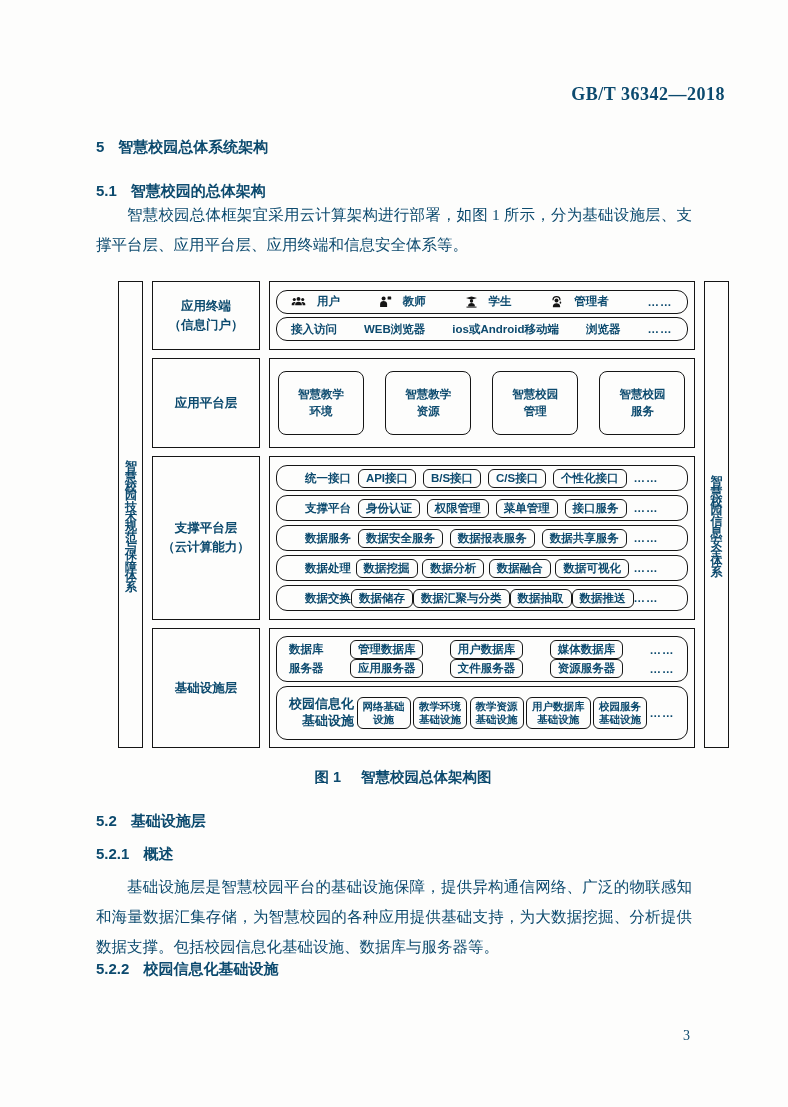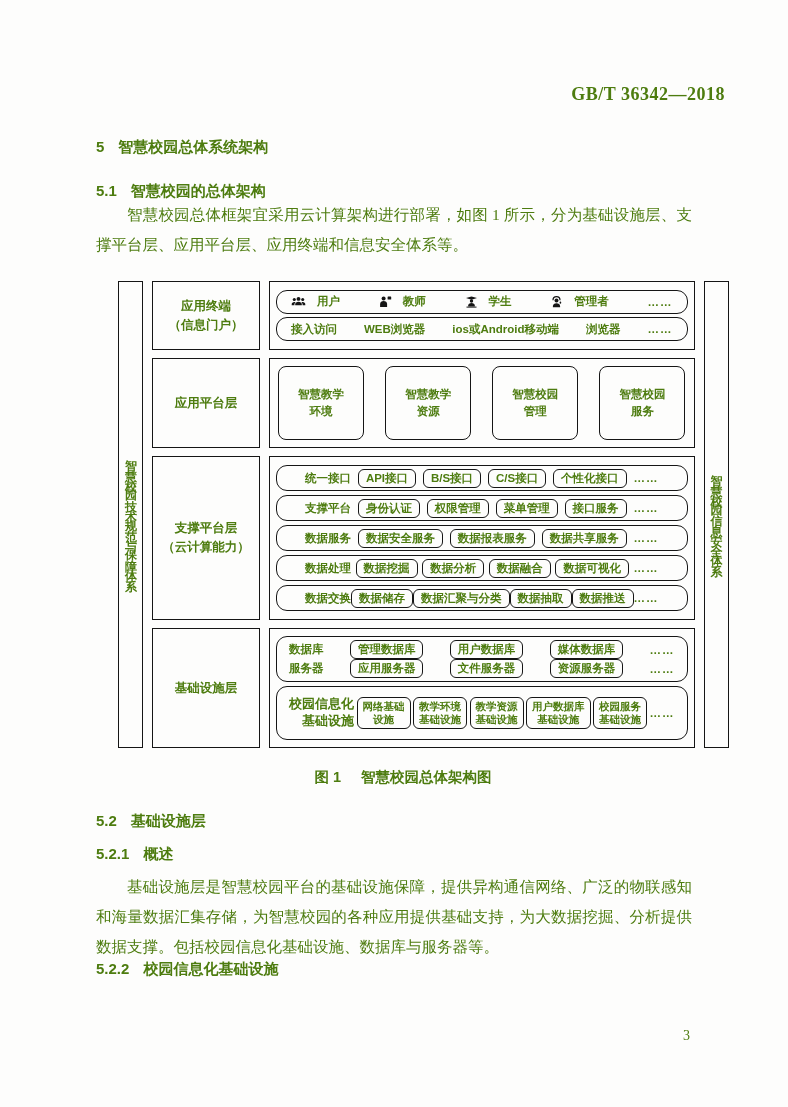--- a/index.html
+++ b/index.html
@@ -1,21 +1,21 @@
 <!DOCTYPE html>
 <html lang="zh"><head>
 <meta charset="utf-8">
 <style>
   html,body{margin:0;padding:0;background:#e8e8e8;}
   .page{
     position:relative;
     width:788px;height:1107px;
     background:#fdfdfc;
     font-family:"Liberation Sans",sans-serif;
-    color:#4d7c0f;
+    color:#0c4a6e;
     overflow:hidden;
     box-shadow:0 0 4px rgba(0,0,0,.25);
   }
   
   .std-code{
     position:absolute;top:84px;right:63px;
     font-family:"Liberation Serif",serif;
     font-weight:bold;font-size:18px;letter-spacing:.5px;
   }
   .heading{
@@ -79,21 +79,21 @@
     display:flex;align-items:center;justify-content:space-between;
     padding:1px 14px;font-size:11.5px;height:24px;box-sizing:border-box;
   }
   .pillrow .item{display:flex;align-items:center;gap:11px;}
   .icon svg{display:block;}
   .appboxes{
     flex-direction:row;align-items:center;justify-content:space-between;
     padding:6px 8px;
   }
   .appbox{
-    width:86px;height:74px;border:1.5px solid #151515;border-radius:8px;
+    width:86px;height:64px;border:1.5px solid #151515;border-radius:8px;
     display:flex;flex-direction:column;align-items:center;justify-content:center;
     font-size:11.5px;line-height:1.45;text-align:center;box-sizing:border-box;
   }
   .chiprow{
     border:1.5px solid #151515;border-radius:11px;
     display:flex;align-items:center;justify-content:space-between;
     padding:1px 28px;font-size:11.5px;height:26px;box-sizing:border-box;
   }
   .chip{
     border:1.5px solid #151515;border-radius:6px;

